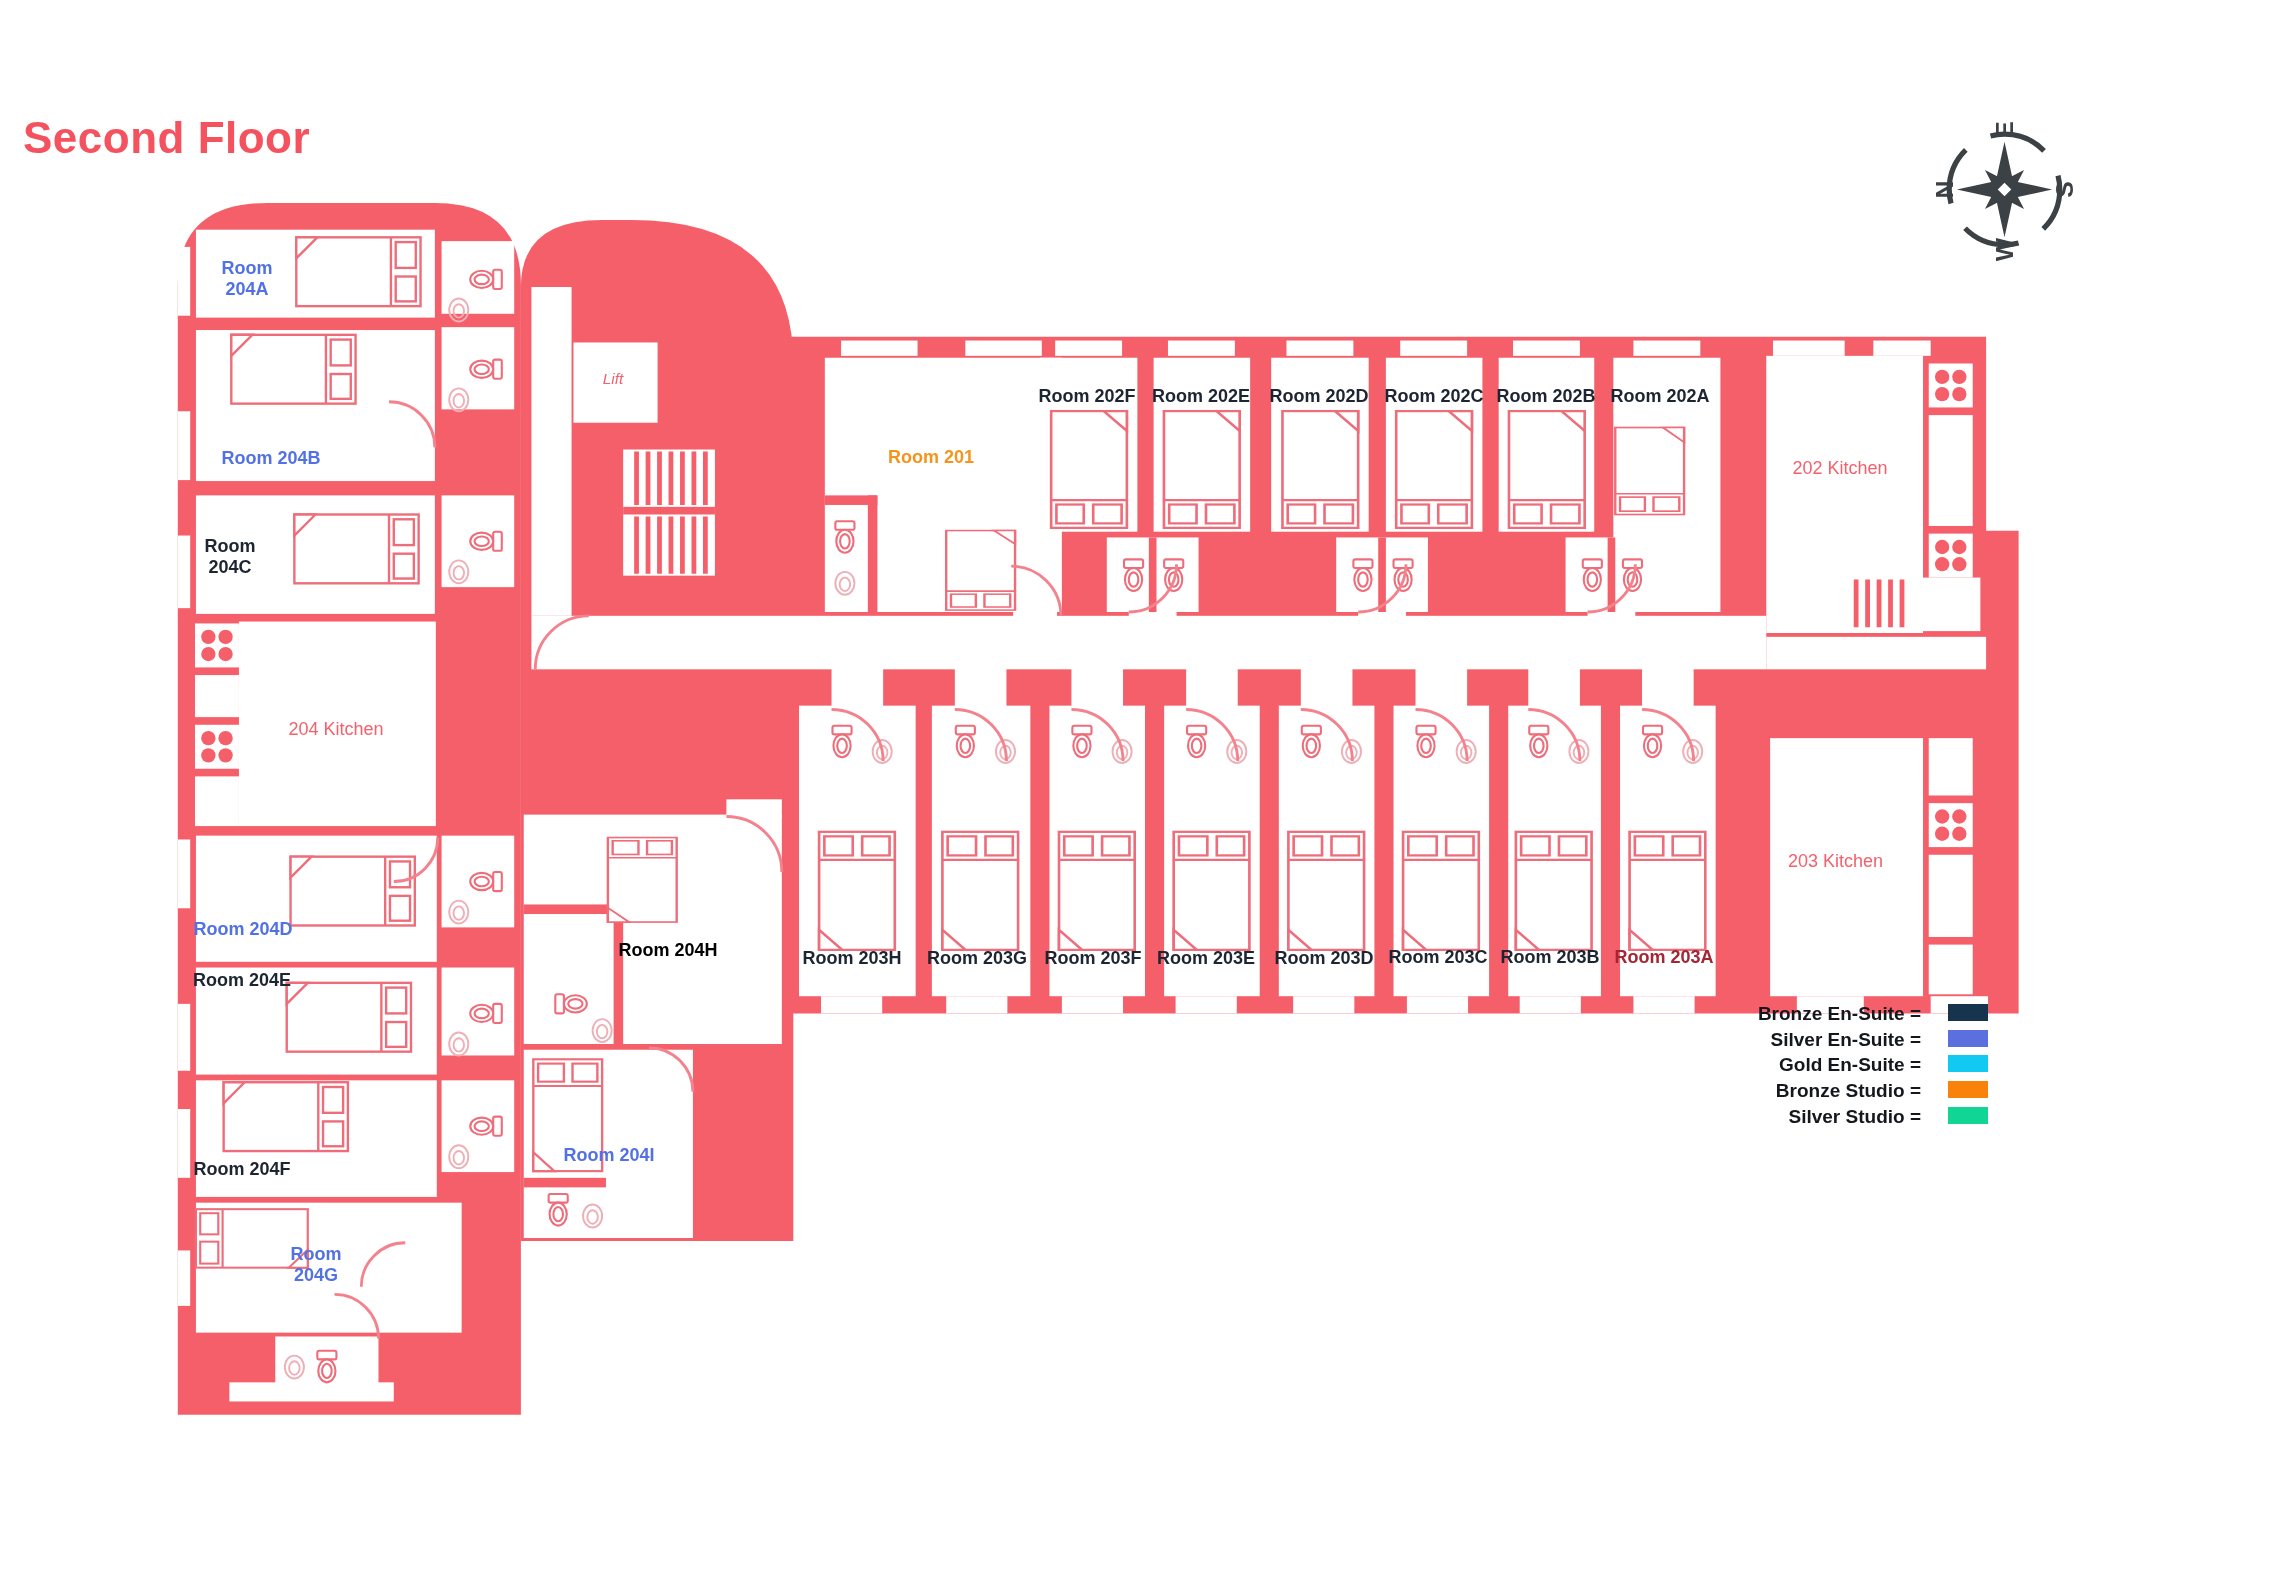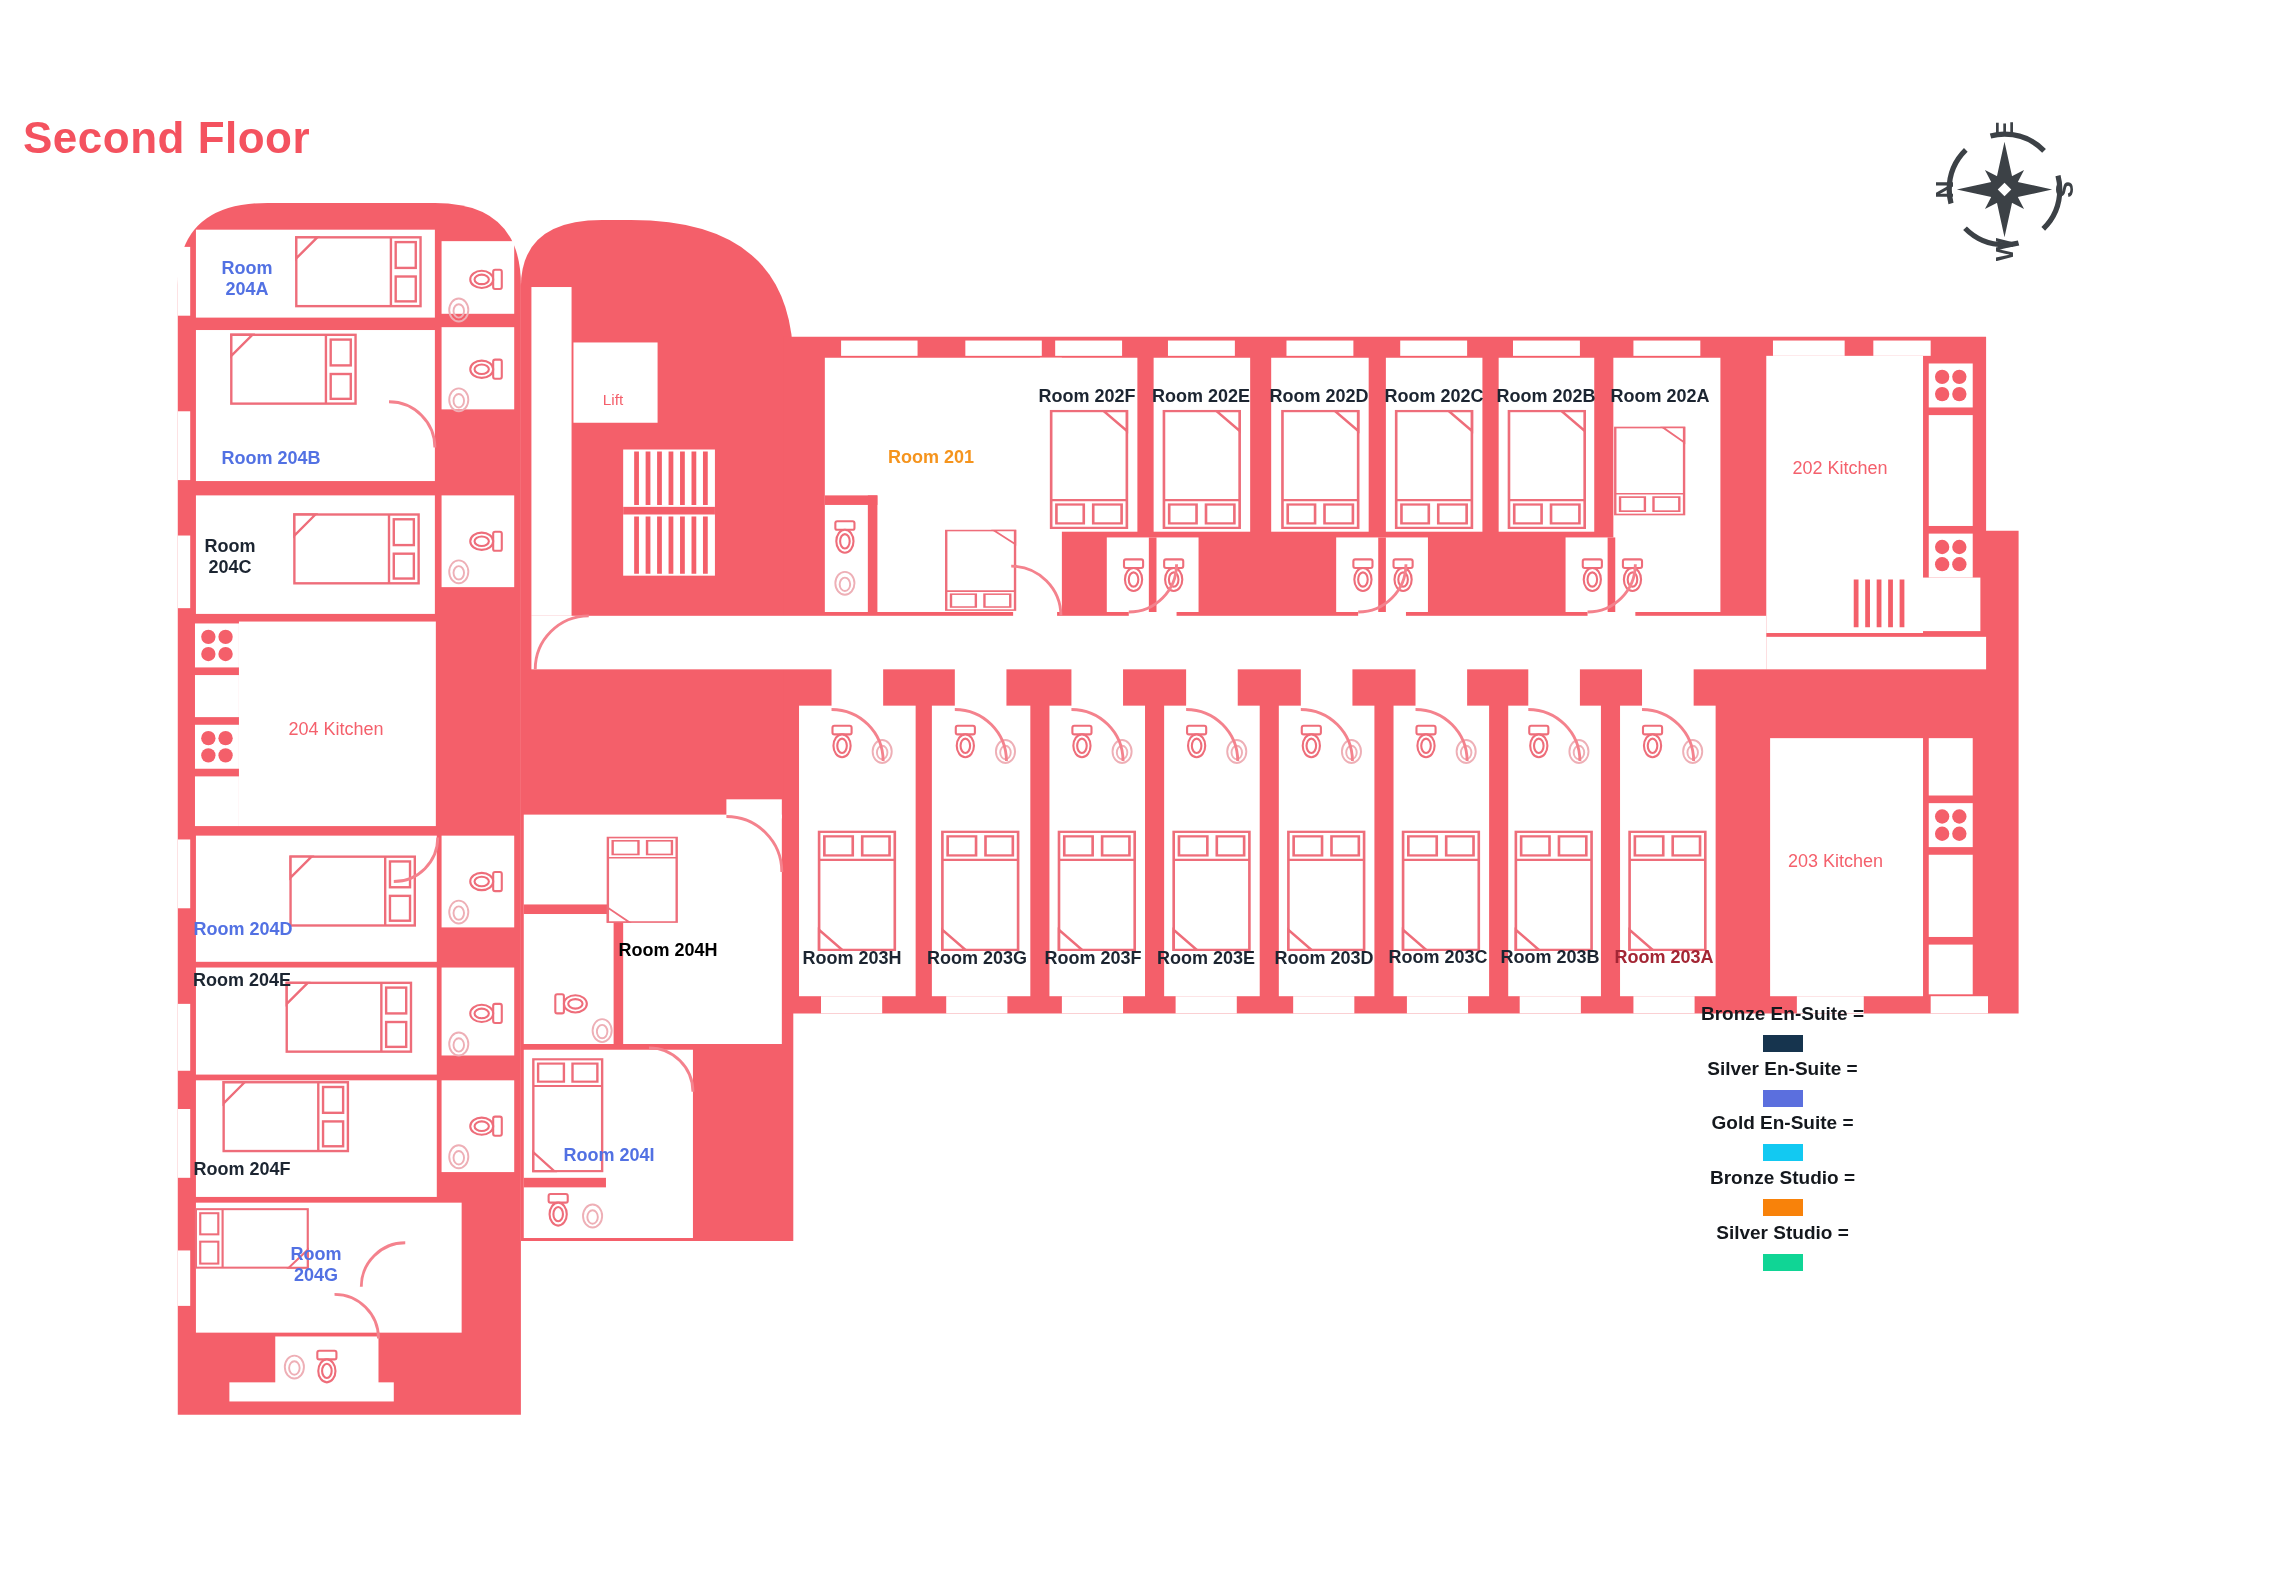--- a/index.html
+++ b/index.html
@@ -5,21 +5,21 @@
   html,body{margin:0;padding:0;background:#fff;}
   .stage{position:relative;width:2291px;height:1591px;background:#fff;overflow:hidden;
          font-family:"Liberation Sans",sans-serif;border-radius:19px;}
   .plan-svg{position:absolute;left:0;top:0;}
   .page-title{position:absolute;left:23px;top:113px;font-size:44px;font-weight:700;letter-spacing:0.5px;}
   .lbl{position:absolute;transform:translate(-50%,-50%);font-weight:700;font-size:18px;
        white-space:pre-line;text-align:center;line-height:1.15;}
   .lbl-area{font-weight:500;}
   .lbl-lift{font-weight:500;font-size:15.3px;}
   .legend{position:absolute;left:1577px;top:1004px;width:411px;}
-  .legend-row{display:flex;justify-content:flex-end;align-items:center;gap:12px;margin-bottom:6.7px;flex-direction:column;}
+  .legend-row{display:flex;justify-content:flex-end;align-items:flex-start;gap:27px;margin-bottom:6.7px;}
   .legend-label{font-size:19px;font-weight:700;color:#14181D;line-height:19px;}
   .legend-swatch{width:40px;height:17px;flex:0 0 auto;}
   .compass{position:absolute;left:1933px;top:118px;}
 </style>
 </head>
 <body>
 
 <div class="stage">
 
   <svg class="plan-svg" width="2291" height="1591" viewBox="0 0 2397 1664">
@@ -325,21 +325,21 @@
   <div class="lbl" style="left: 1093px; top: 958px; color: rgb(28, 37, 49);">Room 203F</div>
   <div class="lbl" style="left: 1206px; top: 958px; color: rgb(28, 37, 49);">Room 203E</div>
   <div class="lbl" style="left: 1324px; top: 958px; color: rgb(28, 37, 49);">Room 203D</div>
   <div class="lbl" style="left: 1438px; top: 957px; color: rgb(28, 37, 49);">Room 203C</div>
   <div class="lbl" style="left: 1550px; top: 957px; color: rgb(28, 37, 49);">Room 203B</div>
   <div class="lbl" style="left: 1664px; top: 957px; color: rgb(163, 38, 52);">Room 203A</div>
 
   <div class="lbl lbl-area" style="left: 336px; top: 729px; color: rgb(244, 96, 108);">204 Kitchen</div>
   <div class="lbl lbl-area" style="left: 1840px; top: 468px; color: rgb(244, 96, 108);">202 Kitchen</div>
   <div class="lbl lbl-area" style="left: 1819px; top: 861px; color: rgb(244, 96, 108); padding-left: 33px;">203 Kitchen</div>
-  <div class="lbl lbl-lift" style="left: 613px; top: 400px; color: rgb(244, 96, 108);">Lift</div>
+  <div class="lbl lbl-lift" style="left: 613px; top: 379px; color: rgb(244, 96, 108); font-style: italic;">Lift</div>
 
   <div class="legend">
     <div class="legend-row">
       <span class="legend-label">Bronze En-Suite =</span>
       <span class="legend-swatch" style="background-color: rgb(22, 52, 78);"></span>
     </div>
     <div class="legend-row">
       <span class="legend-label">Silver En-Suite =</span>
       <span class="legend-swatch" style="background-color: rgb(91, 111, 222);"></span>
     </div>

